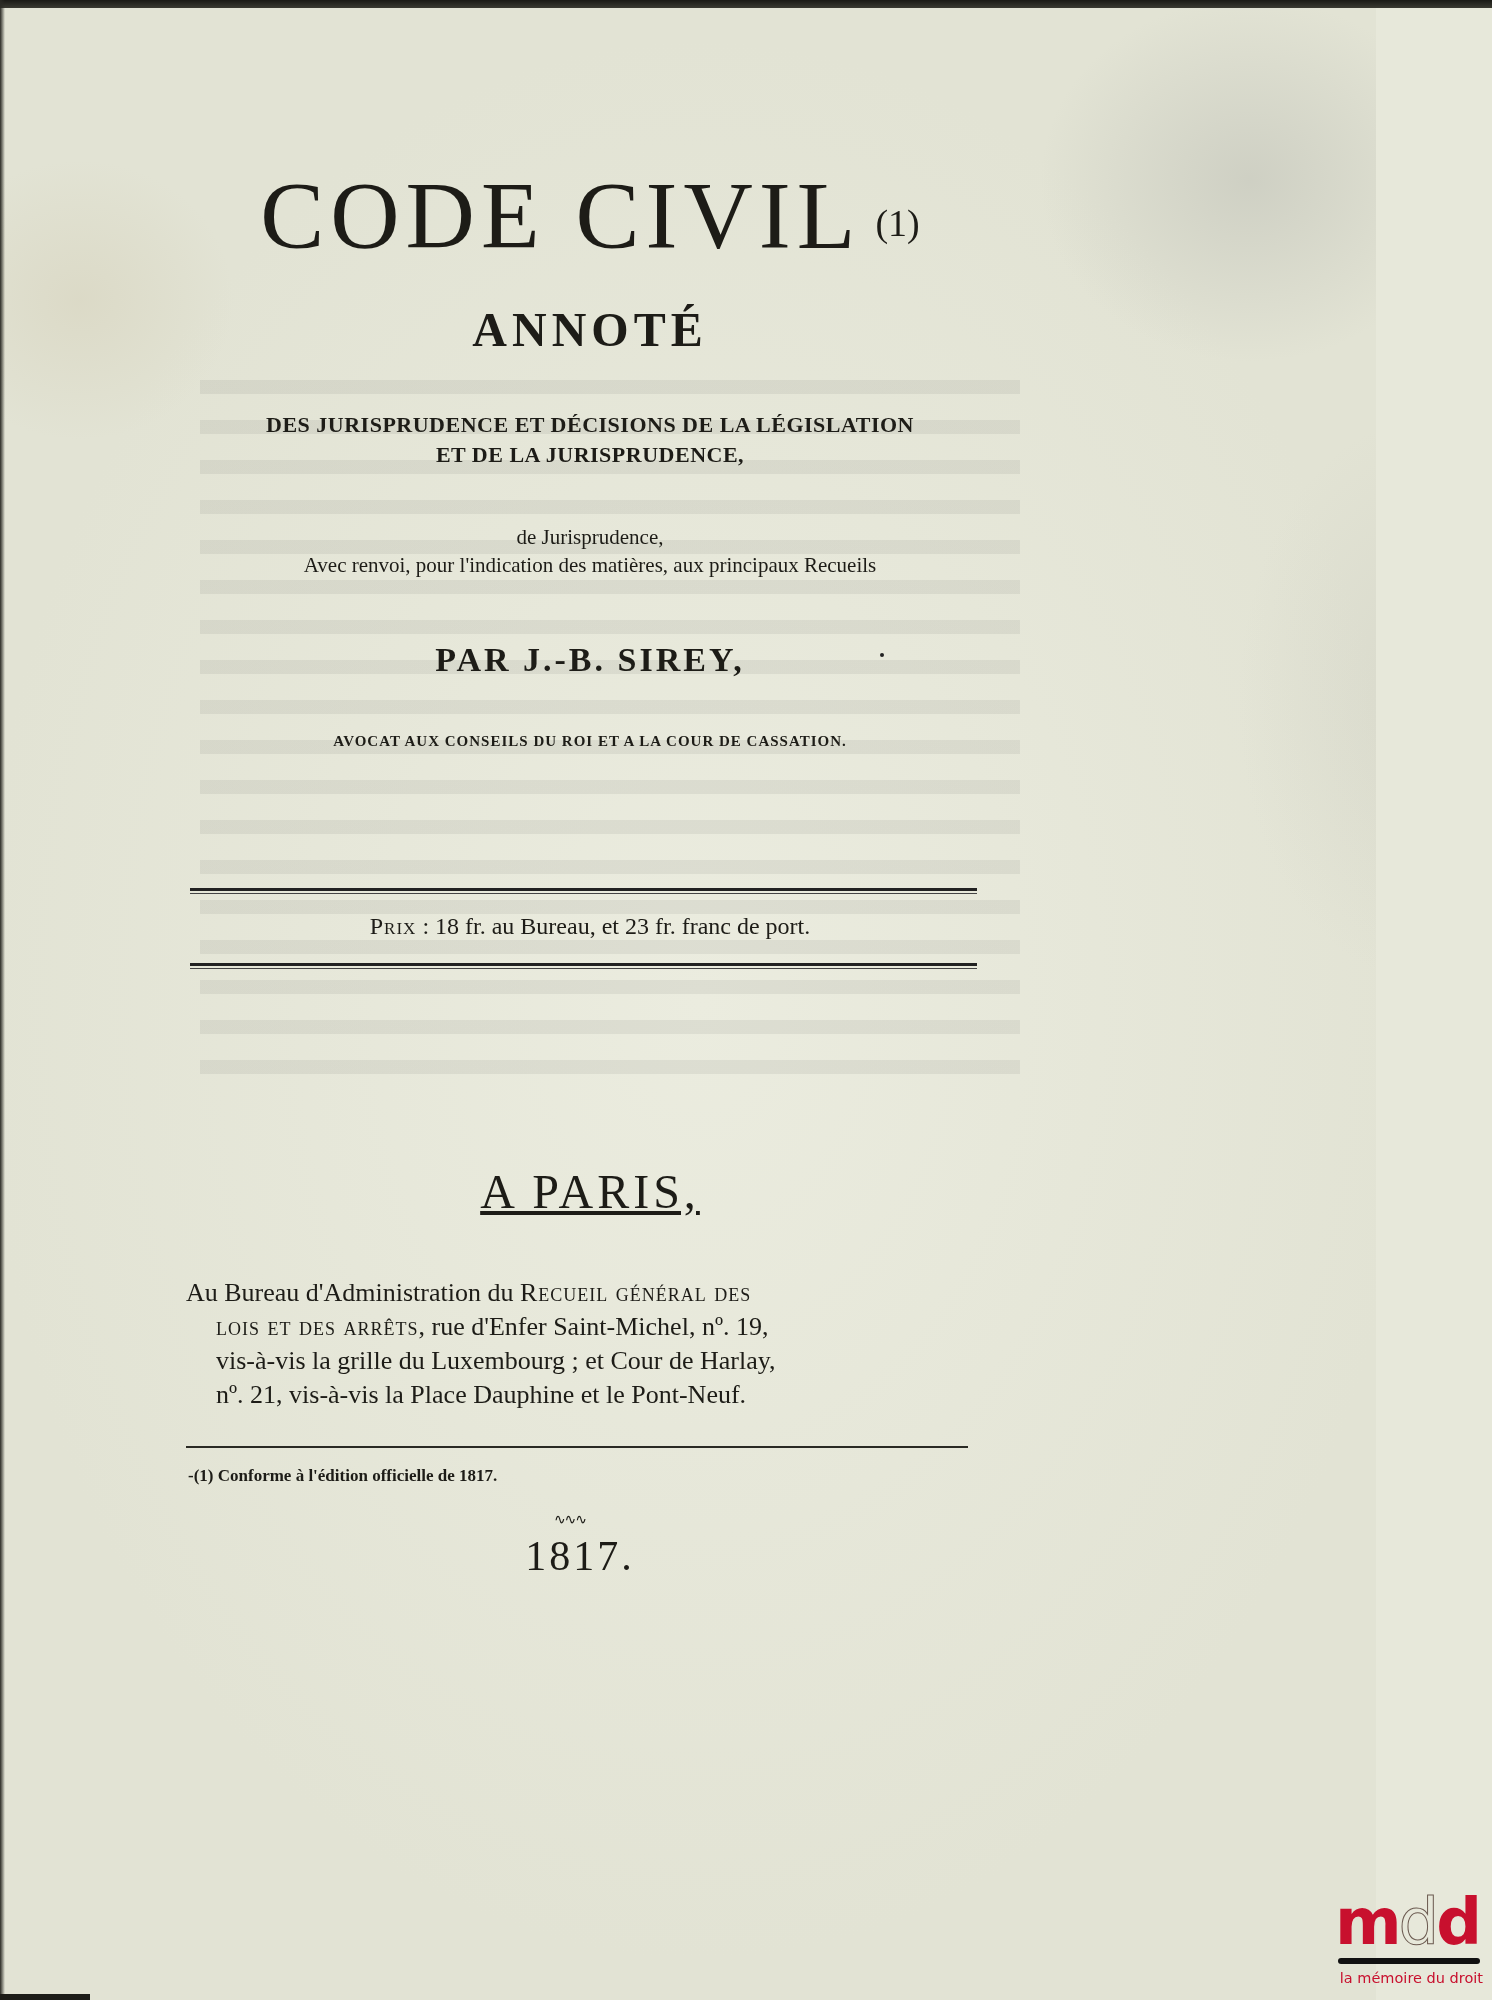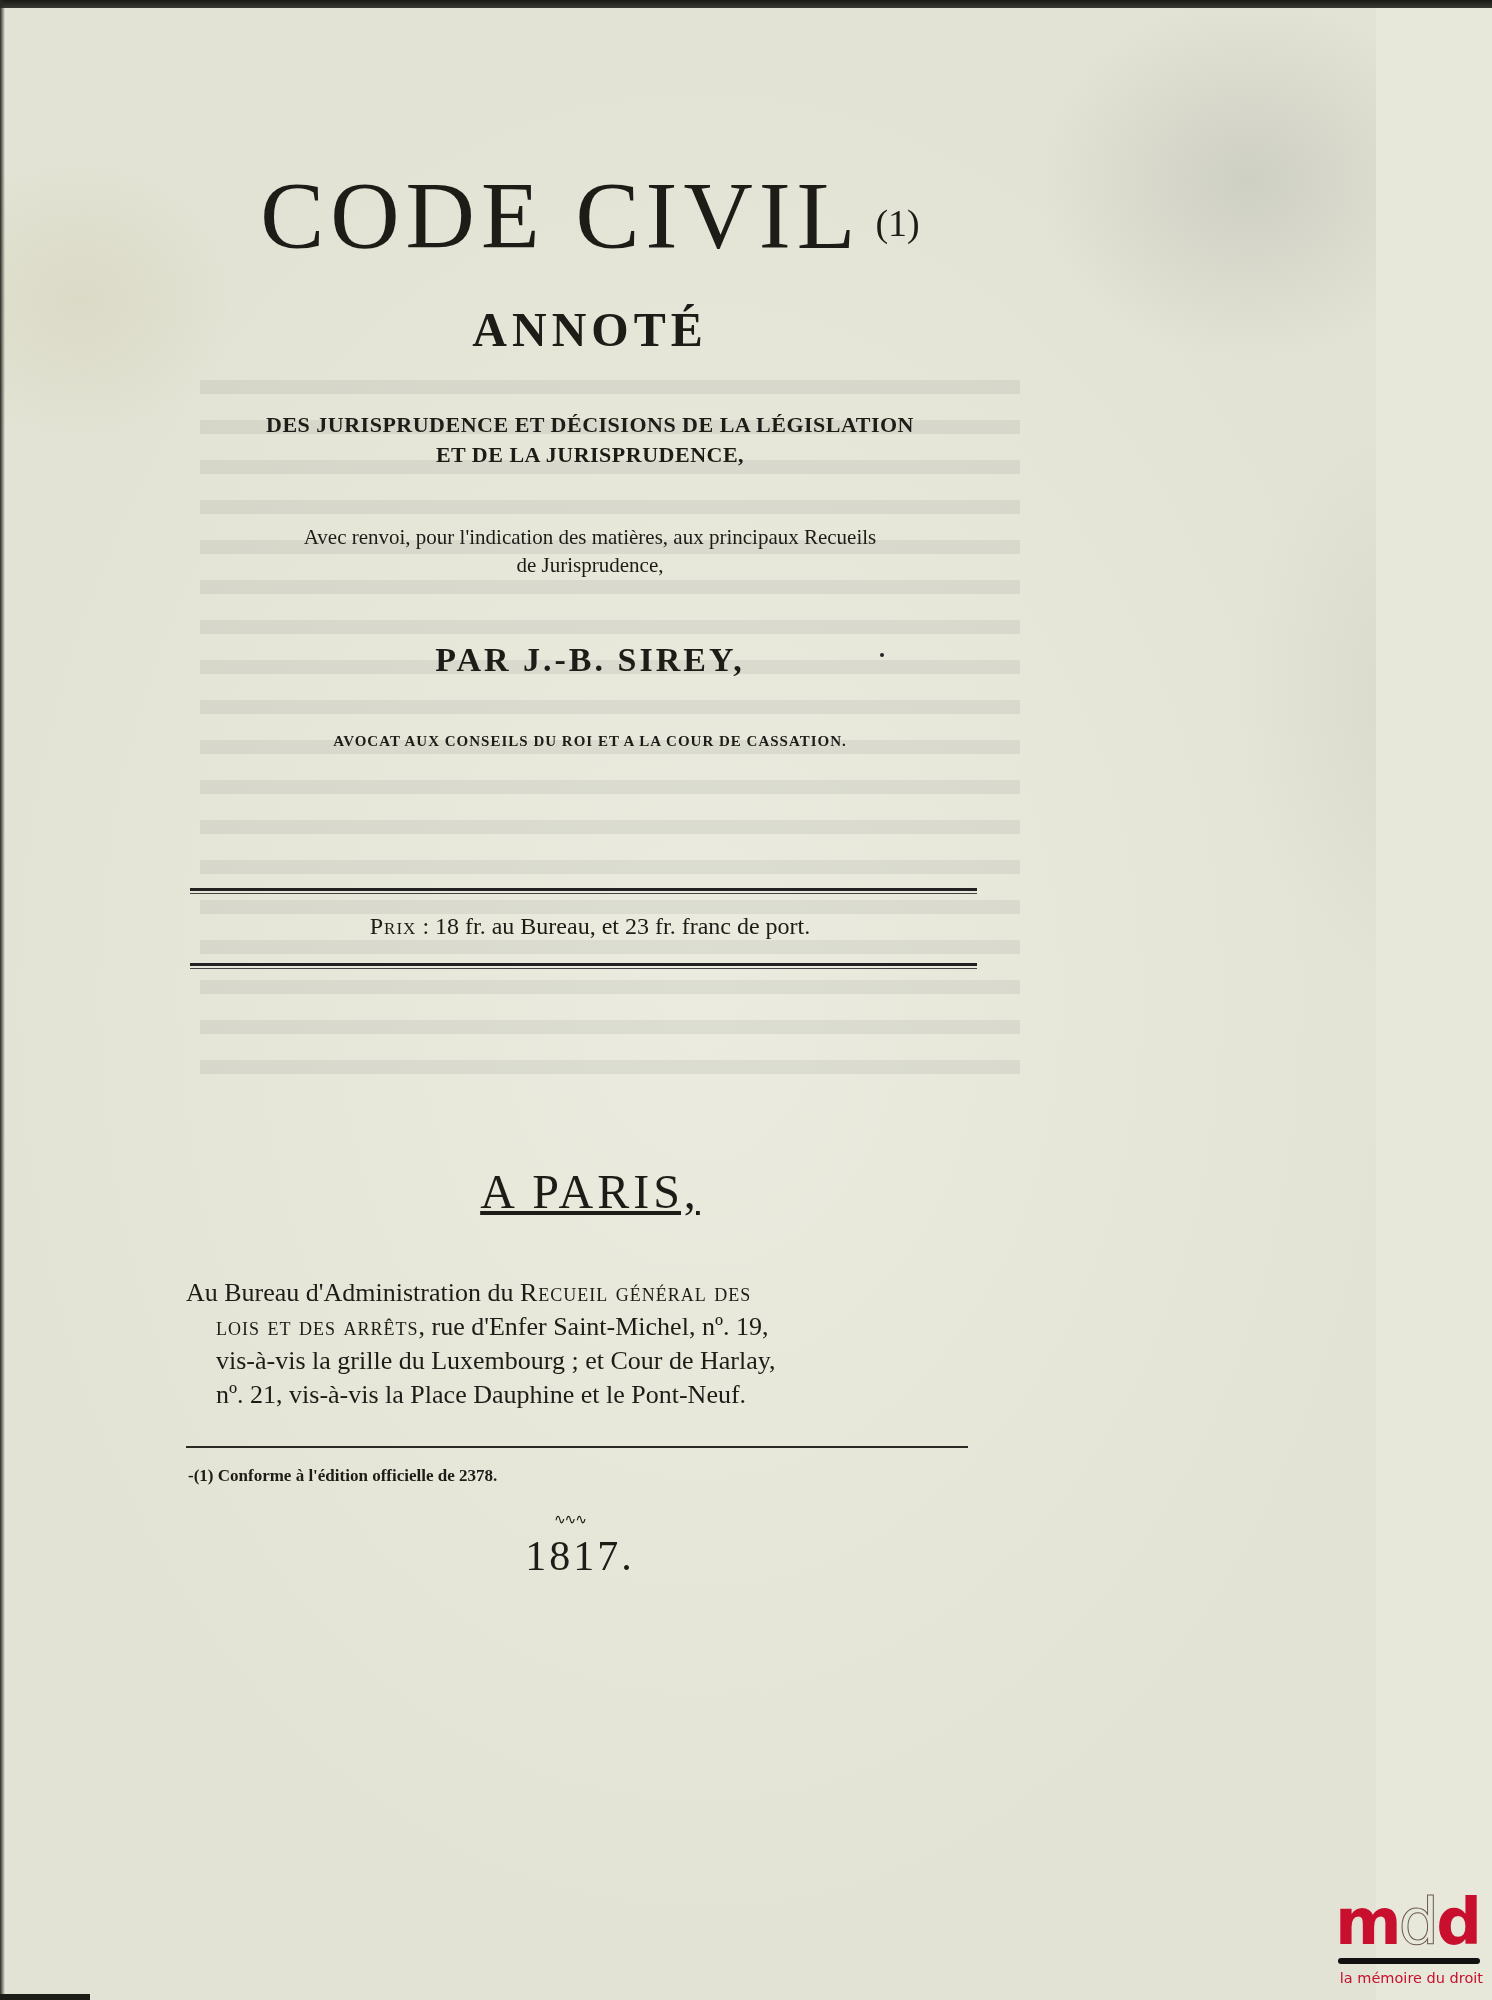--- a/index.html
+++ b/index.html
@@ -228,22 +228,22 @@
   </div>
 
   <div class="block subtitle">ANNOTÉ</div>
 
   <div class="block desc">
     <div>DES JURISPRUDENCE ET DÉCISIONS DE LA LÉGISLATION</div>
     <div>ET DE LA JURISPRUDENCE,</div>
   </div>
 
   <div class="block renvoi">
+    <div>de Jurisprudence,</div>
     <div>Avec renvoi, pour l'indication des matières, aux principaux Recueils</div>
-    <div>de Jurisprudence,</div>
   </div>
 
   <div class="block author">PAR J.-B. SIREY,</div>
   <div class="author-dot"></div>
 
   <div class="block author-role">AVOCAT AUX CONSEILS DU ROI ET A LA COUR DE CASSATION.</div>
 
   <div class="rule-double rule-top"></div>
   <div class="block price">
     <span class="sc">Prix</span><span> : 18 fr. au Bureau, et 23 fr. franc de port.</span>
@@ -253,21 +253,21 @@
   <div class="block city">A PARIS,</div>
 
   <div class="block address">
     <span class="line l1"><span>Au Bureau d'Administration du </span><span class="sc">Recueil général des</span></span>
     <span class="line l2"><span class="sc">lois et des arrêts</span><span>, rue d'Enfer Saint-Michel, nº. 19,</span></span>
     <span class="line l3">vis-à-vis la grille du Luxembourg ; et Cour de Harlay,</span>
     <span class="line l4">nº. 21, vis-à-vis la Place Dauphine et le Pont-Neuf.</span>
   </div>
 
   <div class="rule-single"></div>
-  <div class="footnote">-(1) Conforme à l'édition officielle de 2378.</div>
+  <div class="footnote">-(1) Conforme à l'édition officielle de 1817.</div>
 
   <div class="ornament">∿∿∿</div>
   <div class="year">1817.</div>
 
   <div class="logo">
     <div class="logo-mark"><span>m</span><span class="mid">d</span><span>d</span></div>
     <div class="logo-bar"></div>
     <div class="logo-tagline">la mémoire du droit</div>
   </div>
 </div>

